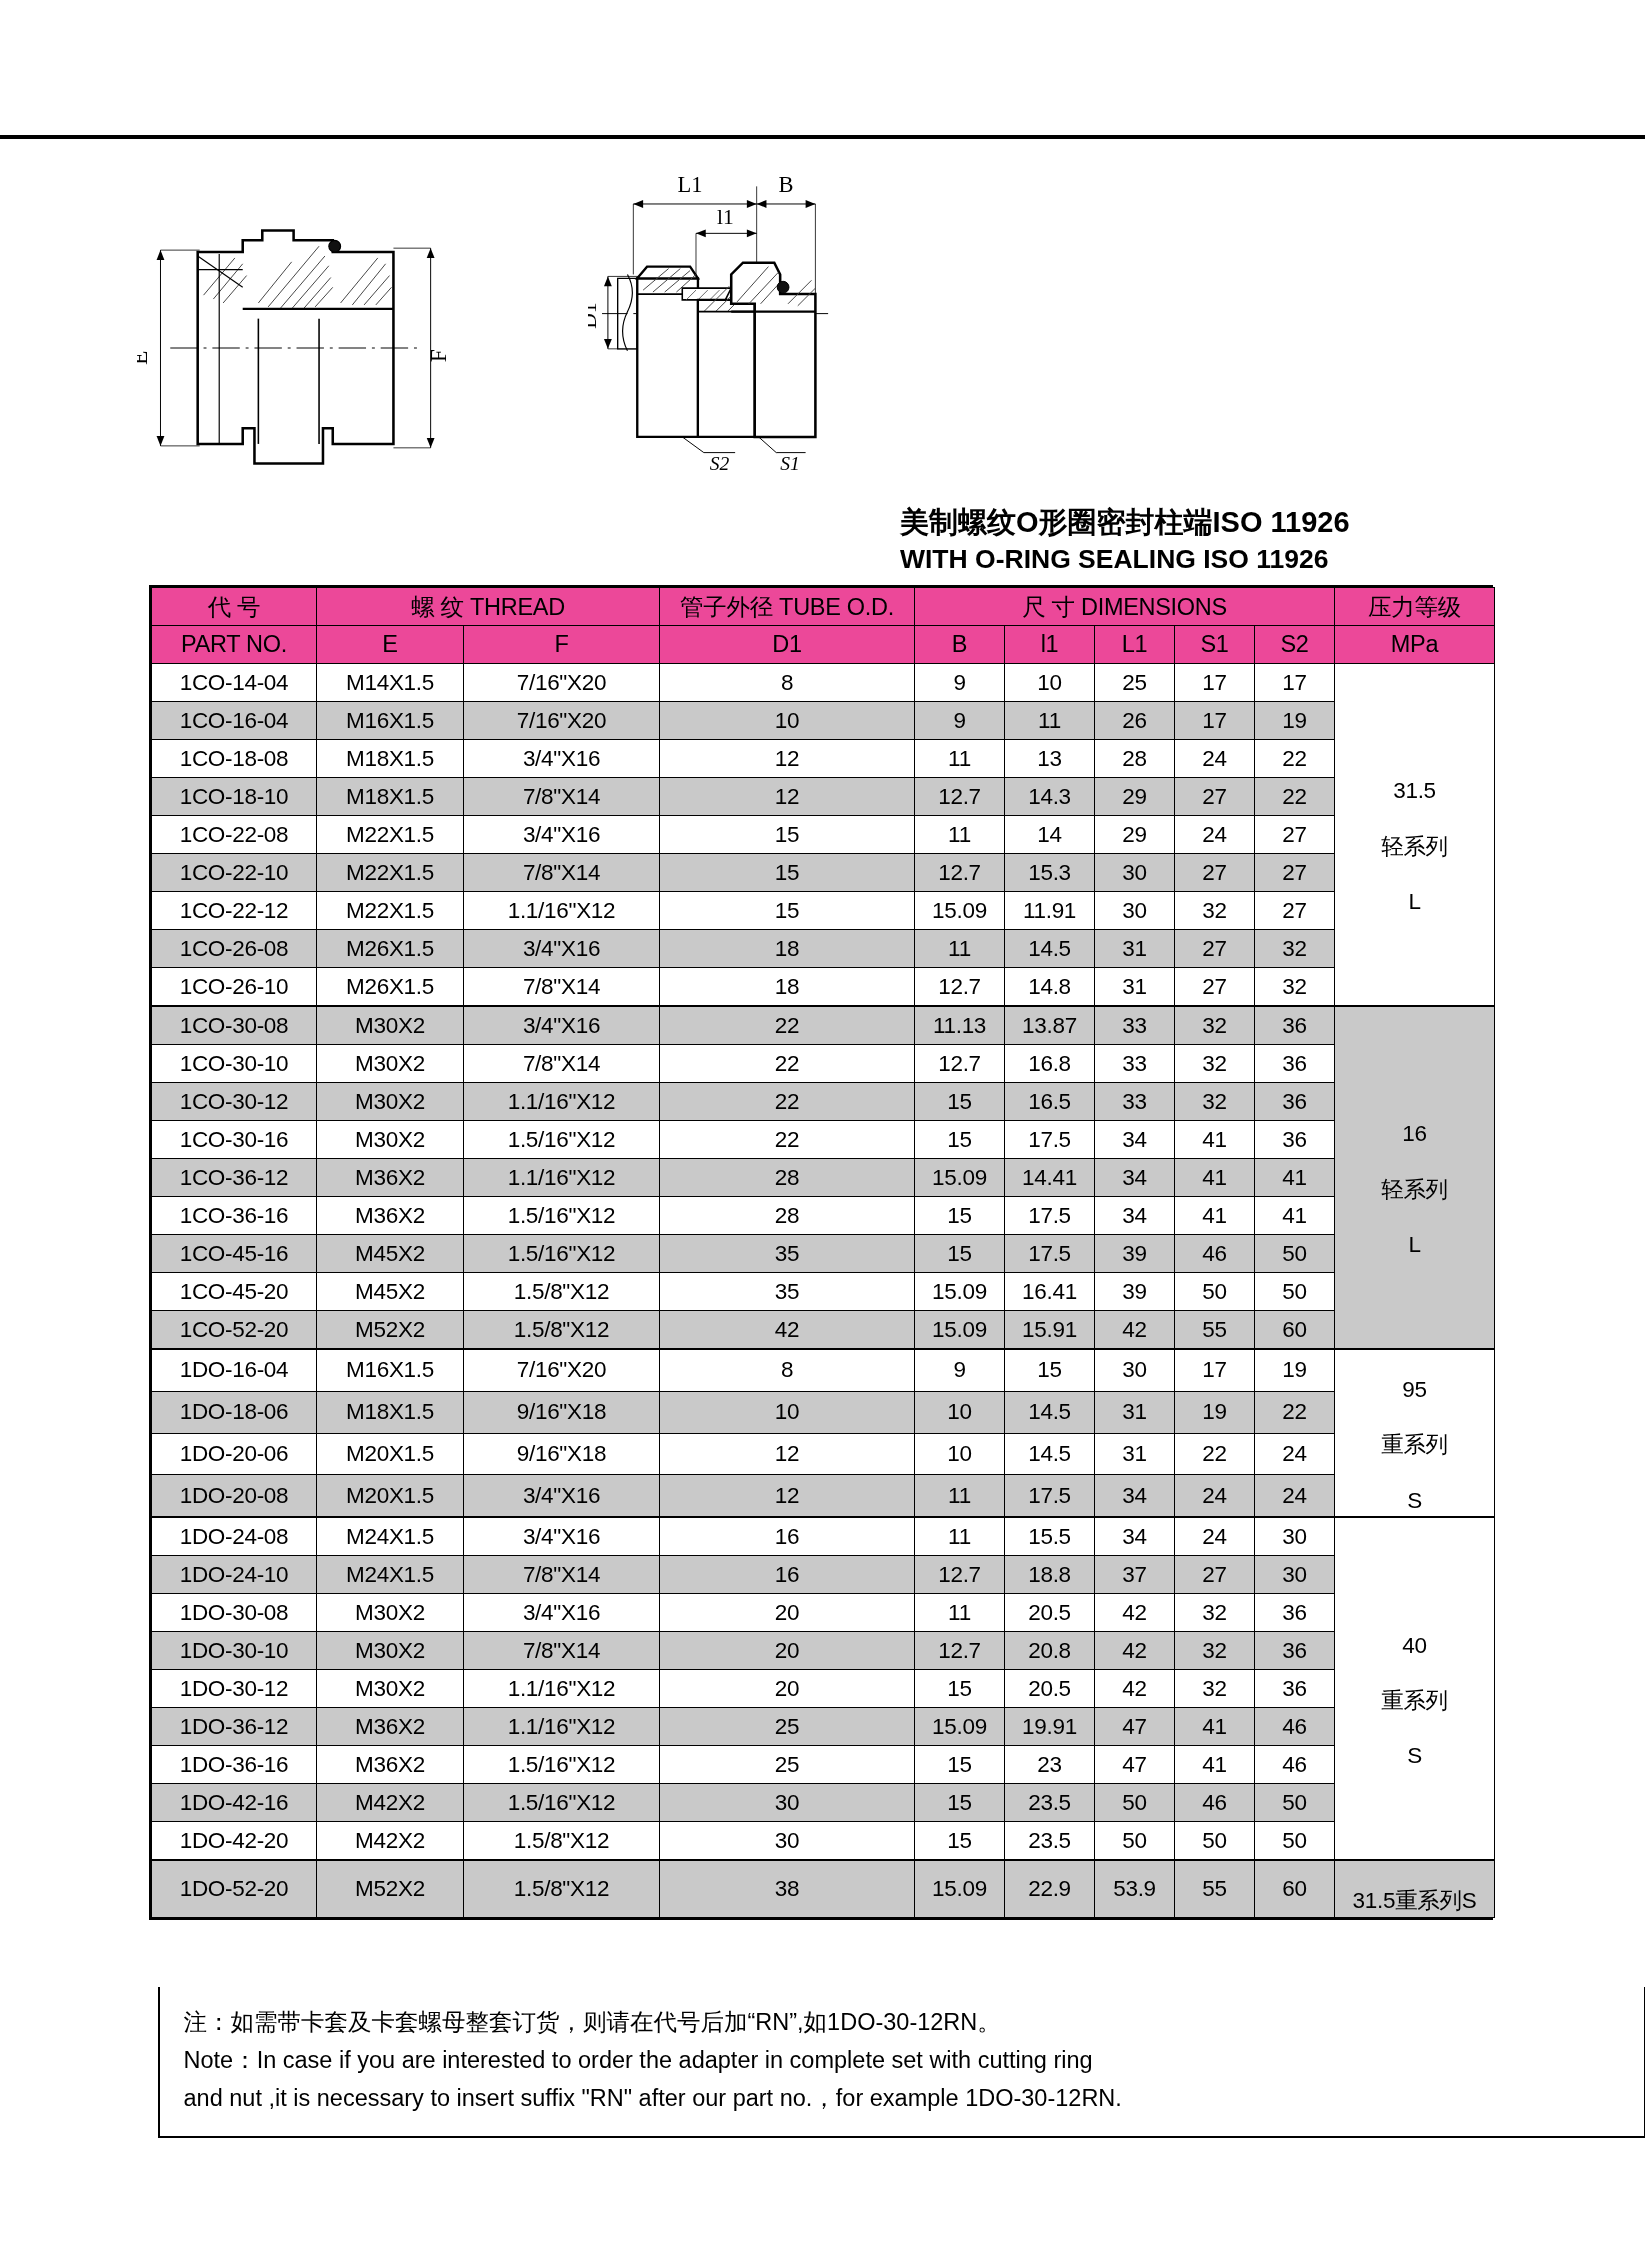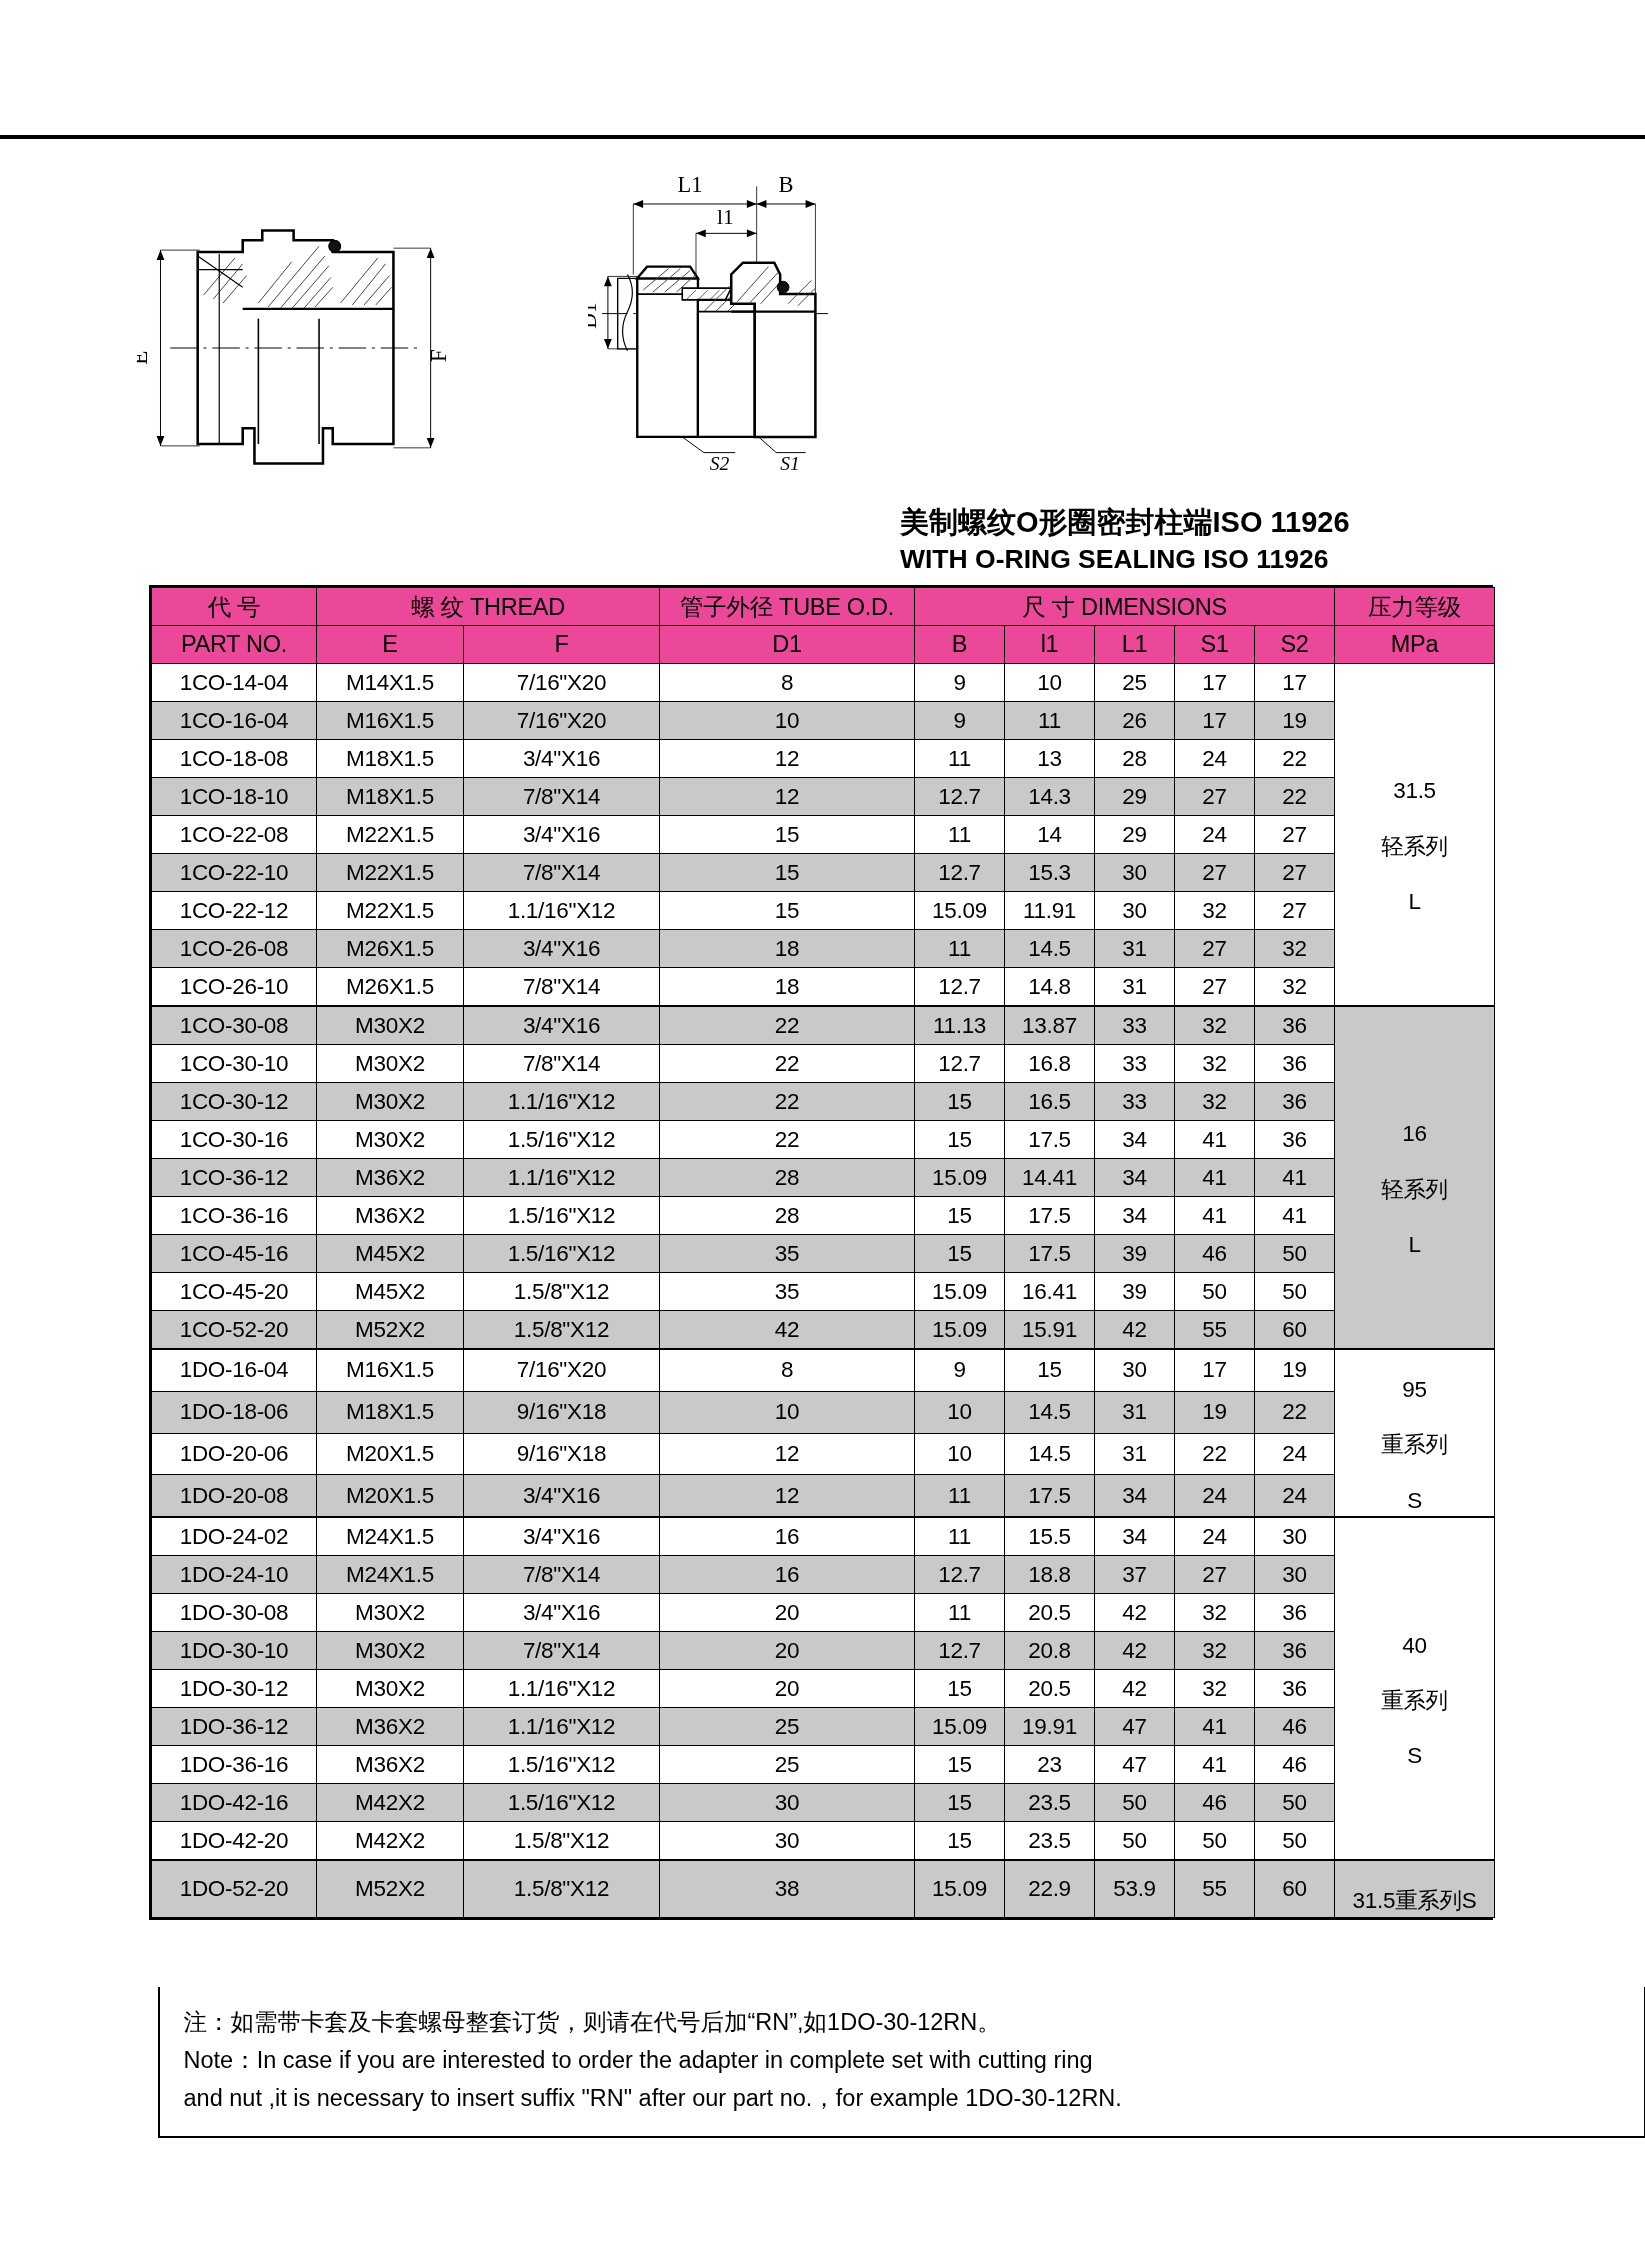--- a/index.html
+++ b/index.html
@@ -584,21 +584,21 @@
           <td>M20X1.5</td>
           <td>3/4"X16</td>
           <td>12</td>
           <td>11</td>
           <td>17.5</td>
           <td>34</td>
           <td>24</td>
           <td>24</td>
         </tr>
         <tr class="group-start">
-          <td>1DO-24-02</td>
+          <td>1DO-24-08</td>
           <td>M24X1.5</td>
           <td>3/4"X16</td>
           <td>16</td>
           <td>11</td>
           <td>15.5</td>
           <td>34</td>
           <td>24</td>
           <td>30</td>
           <td class="pcol" rowspan="9">
             <span class="pv">40</span>

